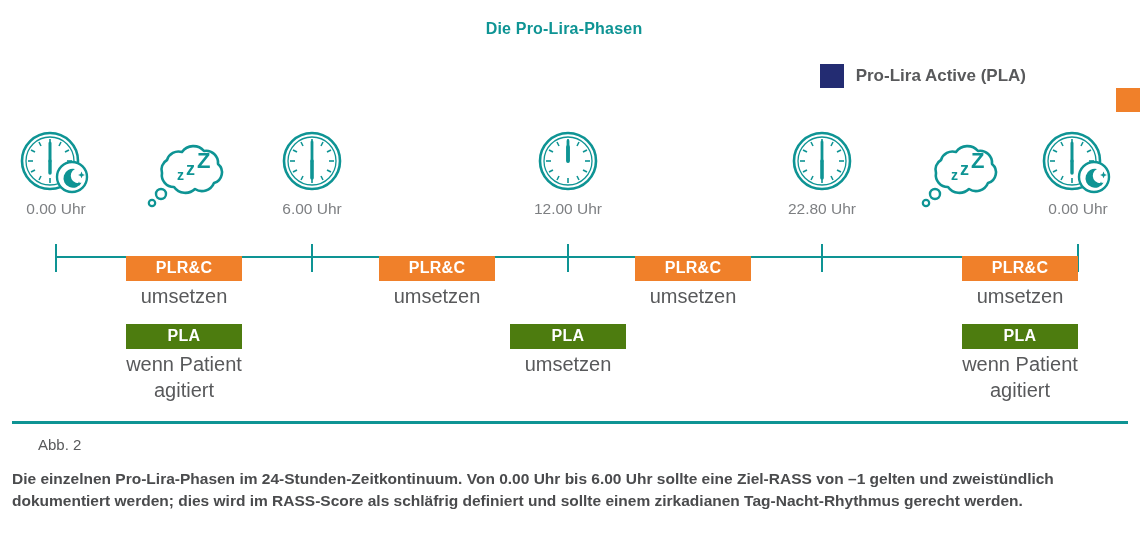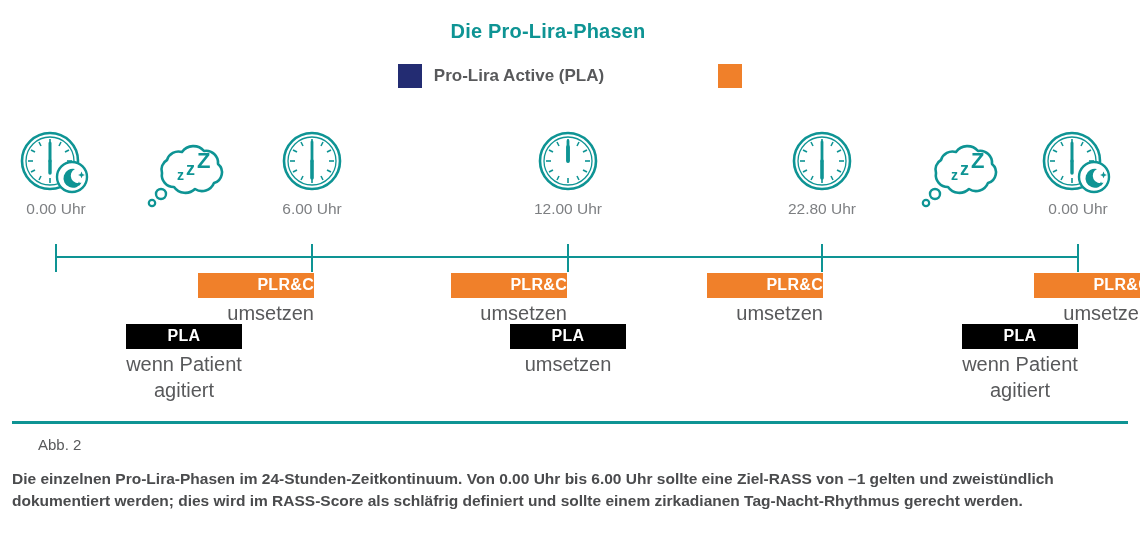--- a/index.html
+++ b/index.html
@@ -18,39 +18,40 @@
 
   .figure {
     position: relative;
     width: 1140px;
     height: 552px;
   }
 
   
   .title {
     position: absolute;
-    left: 0;
+    left: 16px;
     top: 20px;
     width: 1096px;
     text-align: center;
-    font-size: 20px;
+    font-size: 16px;
     font-weight: bold;
     color: #0e9494;
     letter-spacing: 0.2px;
   }
 
   
   .legend {
     position: absolute;
     top: 64px;
     left: 0;
     width: 1140px;
     display: flex;
     justify-content: center;
     align-items: flex-end;
+    flex-direction: column;
   }
   .legend-item {
     display: flex;
     align-items: center;
   }
   .legend-item.first { margin-right: 114px; }
   .legend-swatch {
     width: 24px;
     height: 24px;
     display: block;
@@ -129,30 +130,30 @@
   .badge {
     display: inline-block;
     padding: 3px 0 4px 0;
     width: 116px;
     font-size: 16px;
     font-weight: bold;
     color: #ffffff;
     letter-spacing: 0.3px;
   }
   .badge.plrc { background: #f0802a; }
-  .badge.pla  { background: #000000; }
+  .badge.pla  { background: #4d7c0f; }
   .badge-sub {
     font-size: 20px;
     color: #58595b;
     line-height: 1.28;
     margin-top: 3px;
     white-space: pre-line;
   }
 
-  .row-plrc { top: 273px; text-align: right; }
+  .row-plrc { top: 256px; }
   .row-pla  { top: 324px; }
 
   
   .rule {
     position: absolute;
     left: 12px;
     top: 421px;
     width: 1116px;
     height: 3px;
     background: #0e9494;

